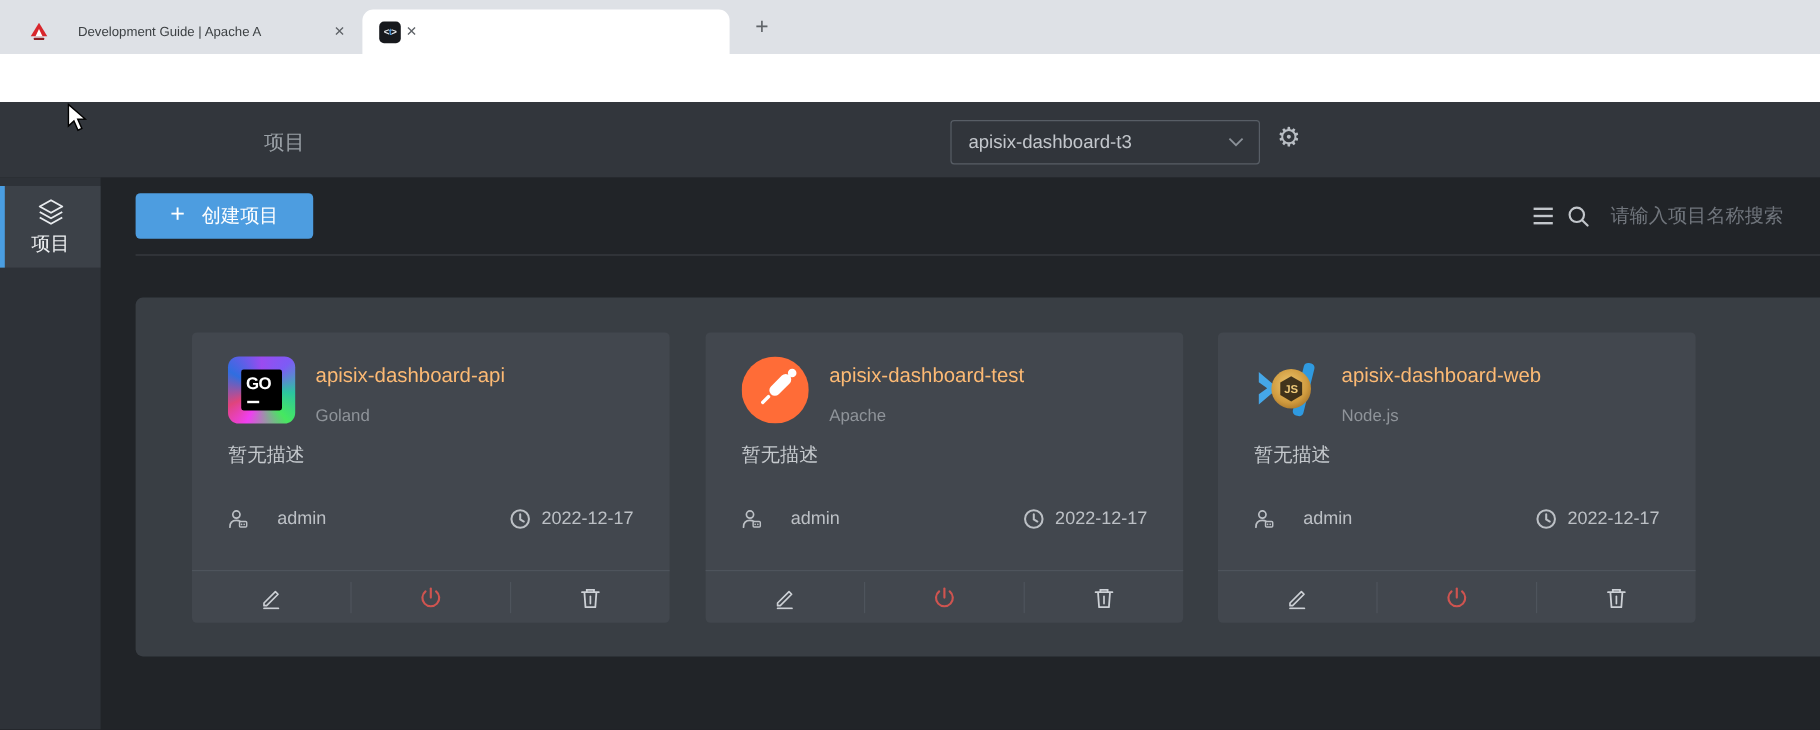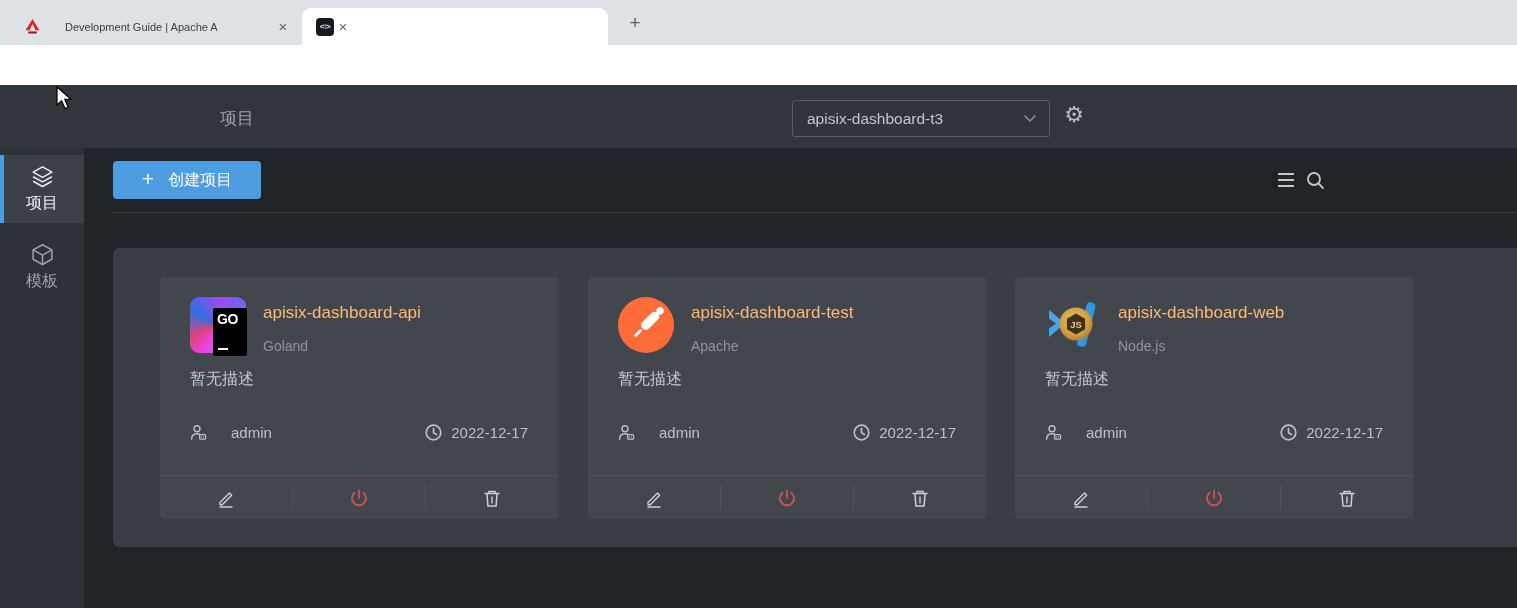--- a/index.html
+++ b/index.html
@@ -66,21 +66,21 @@
   .card-desc { position:absolute; left:30px; top:92px; font-size:16px; color:#c5c9cd; }
   .meta-owner { position:absolute; left:30px; top:147px; display:flex; align-items:center; gap:24px; color:#bcc0c5; font-size:15px; }
   .meta-date { position:absolute; right:30px; top:147px; display:flex; align-items:flex-end; gap:9px; color:#bcc0c5; font-size:15px; }
   .card-actions { position:absolute; left:0; bottom:0; width:100%; height:44px; border-top:1px solid #4e545c; display:flex; align-items:center; }
   .act { flex:1; display:flex; align-items:center; justify-content:center; height:100%; }
   .act-sep { width:1px; height:26px; background:#4e545c; }
 
   
   .go-icon { width:56px; height:56px; border-radius:9px; position:relative;
     background:conic-gradient(from 0deg at 50% 50%, #9b4bf0, #7d5bf5 45deg, #2cc5a0 95deg, #46e85f 140deg, #ef3ff0 205deg, #e0447c 245deg, #2f6ee0 300deg, #9b4bf0 360deg); }
-  .go-box { position:absolute; left:23px; top:11px; width:34px; height:48px; background:#000000; border-radius:2px; }
+  .go-box { position:absolute; left:11px; top:11px; width:34px; height:34px; background:#000000; border-radius:2px; }
   .go-text { position:absolute; left:4px; top:3px; color:#ffffff; font-size:14px; font-weight:bold; letter-spacing:-0.5px; }
   .go-underscore { position:absolute; left:5px; bottom:6px; width:10px; height:2.5px; background:#ffffff; }
 
   .cursor { position:absolute; left:56px; top:86px; z-index:50; }
 </style>
 </head>
 <body>
 
 <div class="tabstrip">
   <div class="tab tab-inactive">
@@ -150,44 +150,38 @@
 
 <div class="sidebar">
   <div class="side-item active" style="top:7px;">
     <svg width="25" height="25" viewBox="0 0 24 24">
       <path d="M12 2.8 L21 7.8 L12 12.8 L3 7.8 Z" stroke="#e8ebee" stroke-width="1.5" fill="none" stroke-linejoin="round"></path>
       <path d="M3 12.2 L12 17.2 L21 12.2" stroke="#e8ebee" stroke-width="1.5" fill="none" stroke-linejoin="round"></path>
       <path d="M3 16.6 L12 21.6 L21 16.6" stroke="#e8ebee" stroke-width="1.5" fill="none" stroke-linejoin="round"></path>
     </svg>
     <div class="side-label">项目</div>
   </div>
-  <div class="side-item inactive" style="top:85px;">
-    <svg width="25" height="25" viewBox="0 0 24 24">
-      <path d="M12 2.6 L21 7.6 V16.6 L12 21.6 L3 16.6 V7.6 Z" stroke="#9aa0a7" stroke-width="1.5" fill="none" stroke-linejoin="round"></path>
-      <path d="M3 7.6 L12 12.6 L21 7.6 M12 12.6 V21.6" stroke="#9aa0a7" stroke-width="1.5" fill="none" stroke-linejoin="round"></path>
-    </svg>
-    <div class="side-label">模板</div>
-  </div>
 </div>
 
 <div class="main">
   <div class="btn-create">
     <span class="plus">+</span>
     <span>创建项目</span>
   </div>
 
   <div class="hamburger">
       <i></i>
       <i></i>
       <i></i>
     </div>
   <svg class="search-icon" width="19" height="19" viewBox="0 0 19 19">
     <circle cx="8" cy="8" r="6" stroke="#c2c6cb" stroke-width="1.8" fill="none"></circle>
     <path d="M12.5 12.5 L17 17" stroke="#c2c6cb" stroke-width="1.8" stroke-linecap="round"></path>
   </svg>
+  <input class="search-input" type="text" placeholder="请输入项目名称搜索" style="">
 
   <div class="toolbar-divider"></div>
 
   <div class="panel">
 
     <div class="card" style="left:47px;">
       <div class="card-icon">
         <div class="go-icon">
             <div class="go-box">
               <span class="go-text">GO</span>

